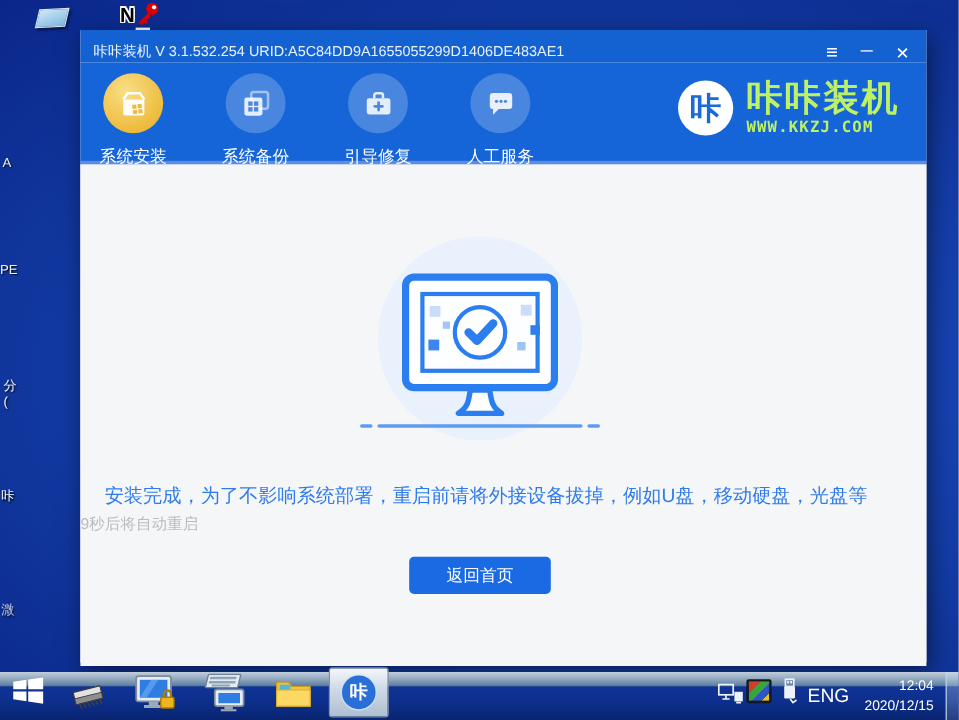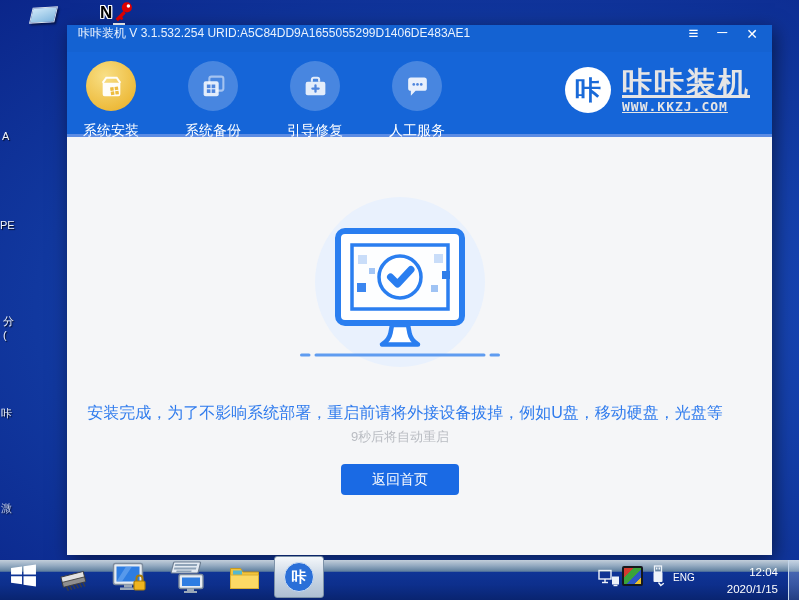--- a/index.html
+++ b/index.html
@@ -16,51 +16,51 @@
     transform:skewX(-16deg) rotate(-3deg); box-shadow:2px 2px 2px rgba(0,0,0,.45); }
   .ntp-ico { position:absolute; left:100px; top:1px; width:38px; height:24px; }
   .ntp-ico .letter { position:absolute; left:0; top:2px; font-weight:bold; font-size:17px; color:#000;
     text-shadow:-1px 0 #fff,1px 0 #fff,0 -1px #fff,0 1px #fff,-1px -1px #fff,1px 1px #fff,1px -1px #fff,-1px 1px #fff; }
   .ntp-ico .bar { position:absolute; left:13px; bottom:0; width:12px; height:2px; background:#fff; }
 
   
   #win { position:absolute; left:67px; top:25px; width:705px; height:530px;
     box-shadow:3px 5px 18px rgba(0,0,0,.5); background:#f5f6f8; }
 
-  .titlebar { height:27px; background:#1462d2; display:flex; align-items:flex-start; padding:0 14px 0 11px; }
+  .titlebar { height:27px; background:#1462d2; display:flex; align-items:flex-end; padding:0 14px 0 11px; }
   .titlebar .title { color:#eaf2fd; font-size:12px; white-space:nowrap; }
   .winctl { margin-left:auto; display:flex; align-items:center; gap:19px; color:#fff; }
   .winctl span { cursor:default; line-height:1; }
   .ctl-menu { font-size:17px; }
   .ctl-min  { font-size:14px; position:relative; top:-2px; }
   .ctl-close{ font-size:14px; }
 
   .navbar { height:85px; background:#1565d8; border-bottom:3px solid #5c8ce4;
     display:flex; align-items:flex-start; padding:9px 22px 0 4px; }
   .nav-item { width:80px; margin-right:22px; display:flex; flex-direction:column; align-items:center; cursor:pointer; }
   .nav-circle { width:50px; height:50px; border-radius:50%; background:rgba(255,255,255,.22);
     display:flex; align-items:center; justify-content:center; }
   .nav-item.active .nav-circle { background:radial-gradient(circle at 38% 30%, #f8df85, #eebc3e 70%, #e4a92e); }
   .nav-label { margin-top:11px; color:#fff; font-size:14px; white-space:nowrap; }
 
   .brandbox { margin-left:auto; margin-top:6px; display:flex; align-items:center; gap:11px; }
   .brand-circle { width:46px; height:46px; border-radius:50%; background:#fff;
     display:flex; align-items:center; justify-content:center;
     color:#1a6ad8; font-weight:bold; font-size:26px; }
-  .brand-text { color:#e5e5e5;text-decoration:underline; }
+  .brand-text { color:#bef264; }
   .brand-name { font-size:30px; font-weight:bold; letter-spacing:2px; line-height:1.05; }
   .brand-site { font-size:13px; font-weight:bold; letter-spacing:1px; font-family:"DejaVu Sans Mono",monospace; }
 
   .content { position:relative; height:415px; background:#f5f6f8; }
   .illus-circle { position:absolute; left:248px; top:60px; width:170px; height:170px;
     border-radius:50%; background:#e9f1fd; }
   .illus-svg { position:absolute; left:233px; top:87px; }
   .msg { position:absolute; top:266px; left:0; width:666px; text-align:center;
     color:#2f7bed; font-size:16px; font-weight:500;padding-left:10px; }
-  .countdown { position:absolute; top:291px; left:0; width:666px; text-align:center;
+  .countdown { position:absolute; top:291px; left:0; width:666px; 
     color:#b9bcc2; font-size:13px; }
   .btnrow { position:absolute; top:327px; left:0; width:666px;
     display:flex; justify-content:center; gap:20px; }
   .btn { width:118px; height:31px; background:#1a6ae4; color:#fff; font-size:14px;
     border:none; border-radius:4px; cursor:pointer; font-family:inherit; }
 
   
   #taskbar { position:absolute; left:0; top:560px; width:799px; height:40px;
     background:linear-gradient(#c2ceda 0%, #94aac1 14%, #60809f 28%, #0f3496 31%, #0d2f8c 62%, #092470 100%); }
   .tb { position:absolute; cursor:pointer; }
@@ -71,21 +71,21 @@
   .tb-folder { left:229px; top:3px; }
   .tb-kaka { left:274px; top:-4px; width:50px; height:42px;
     background:linear-gradient(#f4f7fa, #cdd9e6 45%, #aebfd2); border:1px solid #7d92a8; border-radius:3px;
     display:flex; align-items:center; justify-content:center; }
   .kaka-circle { width:30px; height:30px; border-radius:50%; background:#2a6fd8; border:1.5px solid #cfe0f4;
     color:#fff; font-weight:bold; font-size:15px; display:flex; align-items:center; justify-content:center; }
   .tb-net { left:598px; top:9px; }
   .tb-colors { left:622px; top:6px; width:21px; height:20px; border:2px solid #15181c; border-radius:2px;
     background:linear-gradient(135deg,#d23b2e 0 30%,#3aa33a 30% 55%,#2d55c8 55% 80%,#e8c02e 80%); }
   .tb-usb { left:651px; top:5px; }
-  .tb-eng { left:673px; top:12px; color:#fff; font-size:10px; cursor:pointer; }
+  .tb-eng { left:673px; top:12px; color:#fff; font-size:16px; cursor:pointer; }
   .tb-clock { left:700px; top:4px; width:78px; text-align:right; color:#fff; font-size:11.5px;
     line-height:1.45; cursor:pointer; }
   .tb-showdesk { left:788px; top:0; width:11px; height:40px;
     background:linear-gradient(rgba(210,225,245,.35),rgba(160,185,215,.18)); border-left:1px solid #c4d6ea; }
 </style>
 </head>
 <body>
 
 <div id="screen">
 
@@ -307,18 +307,18 @@
         <rect x="7.6" y="2.5" width="1.4" height="2" fill="#eef3f9"></rect>
         <rect x="2.5" y="7" width="9" height="10" rx="1" fill="#eef3f9"></rect>
         <path d="M7.5 17.5 l2.3 3 3 -2.2" stroke="#eef3f9" fill="none" stroke-width="1.4"></path>
       </svg>
     </div>
 
     <span class="tb-eng tb">ENG</span>
 
     <div class="tb tb-clock">
       <div>12:04</div>
-      <div>2020/1/15</div>
+      <div>2020/12/15</div>
     </div>
 
     <div class="tb tb-showdesk"></div>
   </div>
 </div>
 
 </body></html>

